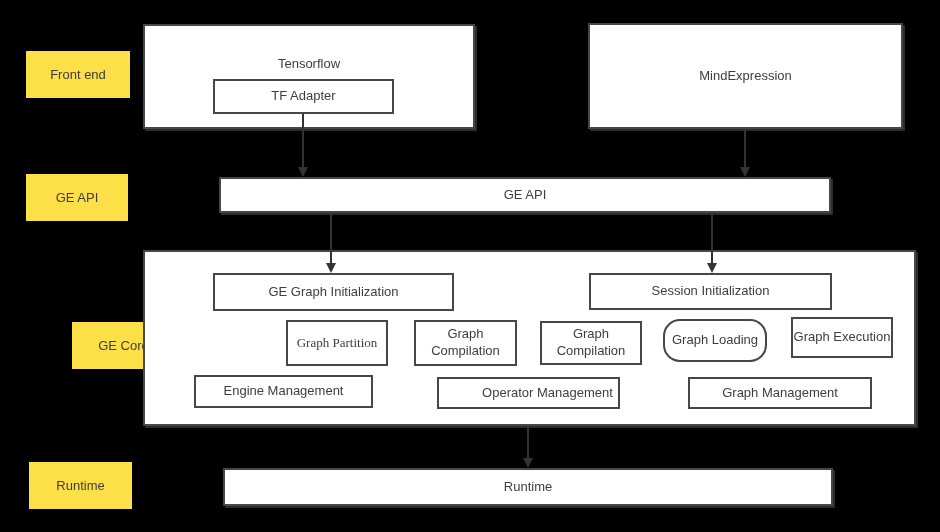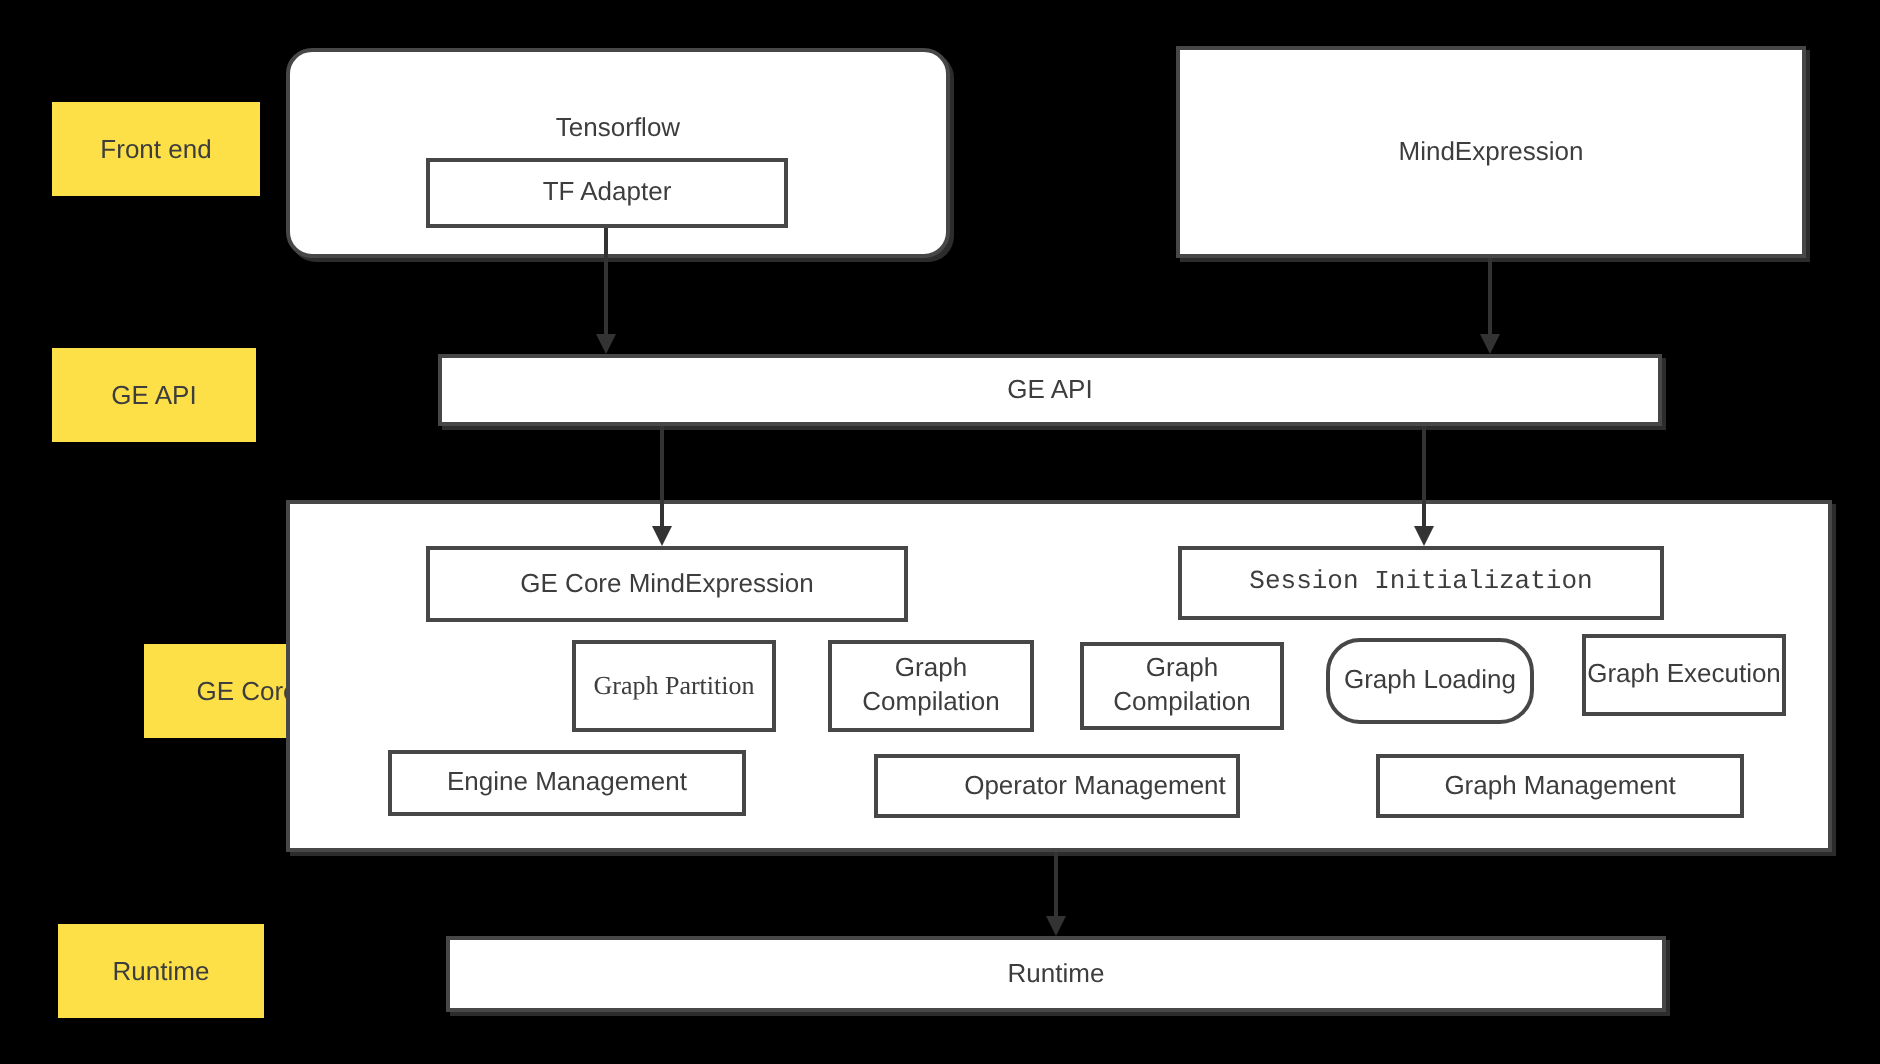--- a/index.html
+++ b/index.html
@@ -61,33 +61,33 @@
 </head>
 <body>
 
 <div class="canvas">
 
   <div class="row-label" style="left:26px; top:51px; width:104px; height:47px;">Front end</div>
   <div class="row-label" style="left:26px; top:174px; width:102px; height:47px;">GE API</div>
   <div class="row-label" style="left:24px; top:322px; width:103px; height:47px;margin-left:48px;">GE Core</div>
   <div class="row-label" style="left:29px; top:462px; width:103px; height:47px;">Runtime</div>
 
-  <div class="node shadow" style="left:143px; top:24px; width:332px; height:105px;border-radius:13px;">
+  <div class="node shadow" style="left:143px; top:24px; width:332px; height:105px;">
     <div class="node-title">Tensorflow</div>
     <div class="node center" style="left:68px; top:53px; width:181px; height:35px;">TF Adapter</div>
   </div>
 
   <div class="node center shadow" style="left:588px; top:23px; width:315px; height:106px;">MindExpression</div>
 
   <div class="node center shadow" style="left:219px; top:177px; width:612px; height:36px;">GE API</div>
 
   <div class="node shadow" style="left:143px; top:250px; width:773px; height:176px;">
 
-    <div class="node center" style="left:68px; top:21px; width:241px; height:38px;">GE Core MindExpression</div>
-    <div class="node center" style="left:444px; top:21px; width:243px; height:37px;font-family:Liberation Mono, monospace;">Session Initialization</div>
+    <div class="node center" style="left:68px; top:21px; width:241px; height:38px;">GE Graph Initialization</div>
+    <div class="node center" style="left:444px; top:21px; width:243px; height:37px;">Session Initialization</div>
 
     <div class="node center" style="left:141px; top:68px; width:102px; height:46px;font-family:Liberation Serif, serif;">Graph Partition</div>
     <div class="node center" style="left:269px; top:68px; width:103px; height:46px;">Graph Compilation</div>
     <div class="node center" style="left:395px; top:69px; width:102px; height:44px;">Graph Compilation</div>
     <div class="node center" style="left:518px; top:67px; width:104px; height:43px;border-radius:17px;">Graph Loading</div>
     <div class="node center" style="left:49px; top:123px; width:179px; height:33px;">Engine Management</div>
 
     <div class="node center" style="left:646px; top:65px; width:102px; height:41px;">Graph Execution</div>
     <div class="node center" style="left:292px; top:125px; width:183px; height:32px;padding-left:38px;">Operator Management</div>
     <div class="node center" style="left:543px; top:125px; width:184px; height:32px;">Graph Management</div>

